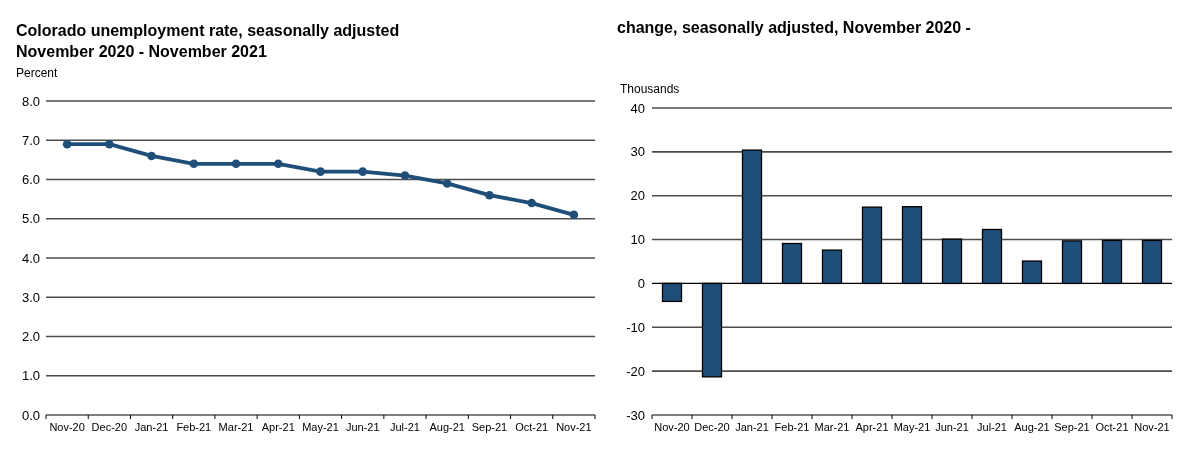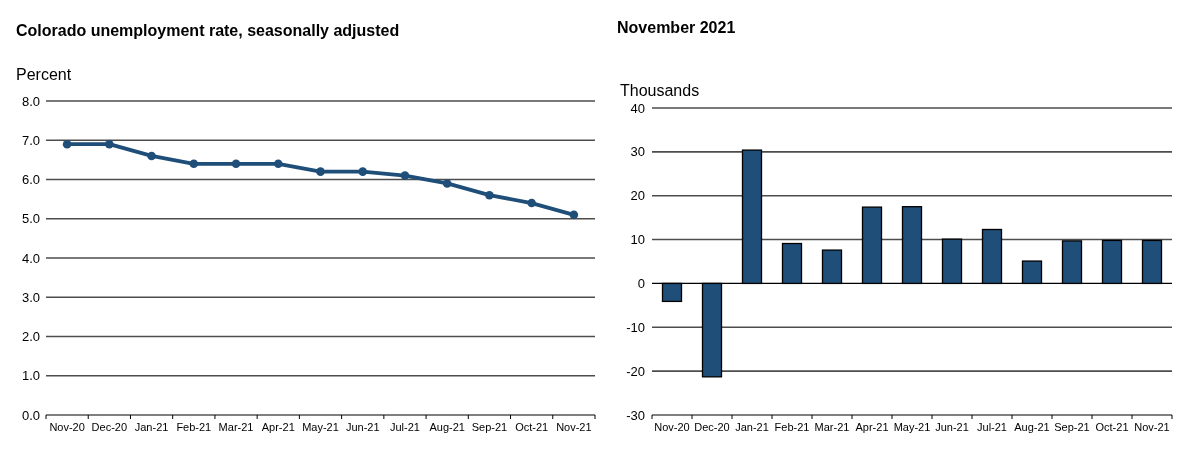--- a/index.html
+++ b/index.html
@@ -1,41 +1,42 @@
 <!DOCTYPE html>
 <html><head>
 <meta charset="utf-8">
 <style>
   html,body{margin:0;padding:0;background:#ffffff;}
   body{font-family:"Liberation Sans", sans-serif; -webkit-font-smoothing:antialiased;}
   .canvas{position:relative;width:1200px;height:464px;background:#ffffff;overflow:hidden;}
   .chart-title{position:absolute;font-weight:bold;font-size:16px;line-height:20.5px;color:#000;letter-spacing:0;}
   .title-left{left:16px;top:21px;width:470px;}
   .title-right{left:617px;top:18px;width:480px;}
-  .unit-label{position:absolute;font-size:16px;color:#000;}
+  .unit-label{position:absolute;font-size:12px;color:#000;}
   .unit-left{left:16px;top:66px;}
   .unit-right{left:620px;top:82px;}
   svg{position:absolute;left:0;top:0;}
   text{font-family:"Liberation Sans", sans-serif;}
 </style>
 </head>
 <body>
 
 <div class="canvas">
 
   <div>
     <div class="chart-title title-left">
       <div>Colorado unemployment rate, seasonally adjusted</div>
+      <div>November 2020 - November 2021</div>
     </div>
     <div class="unit-label unit-left">Percent</div>
   </div>
 
   <div>
     <div class="chart-title title-right">
-      <div>November 2021</div>
+      <div>change, seasonally adjusted, November 2020 -</div>
     </div>
     <div class="unit-label unit-right">Thousands</div>
   </div>
 
   <svg id="plot" width="1200" height="464" viewBox="0 0 1200 464">
       <line x1="46" y1="101" x2="595" y2="101" stroke="#4d4d4d" stroke-width="1.6"></line>
       <text x="40" y="105.5" text-anchor="end" font-size="13" fill="#000000">8.0</text>
       <line x1="46" y1="140.25" x2="595" y2="140.25" stroke="#4d4d4d" stroke-width="1.6"></line>
       <text x="40" y="144.75" text-anchor="end" font-size="13" fill="#000000">7.0</text>
       <line x1="46" y1="179.5" x2="595" y2="179.5" stroke="#4d4d4d" stroke-width="1.6"></line>

